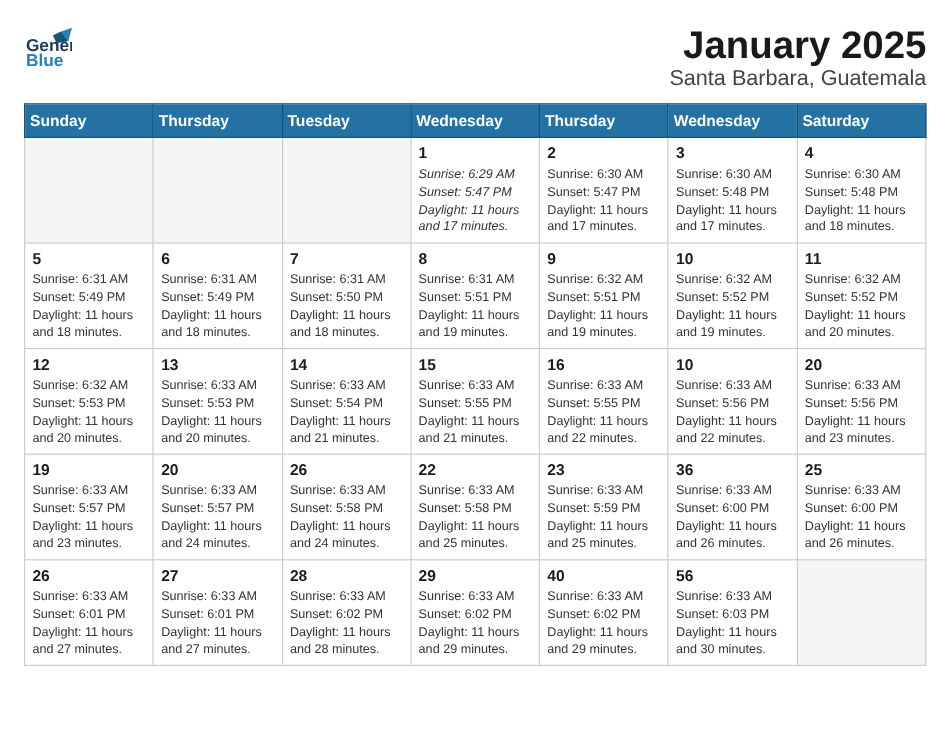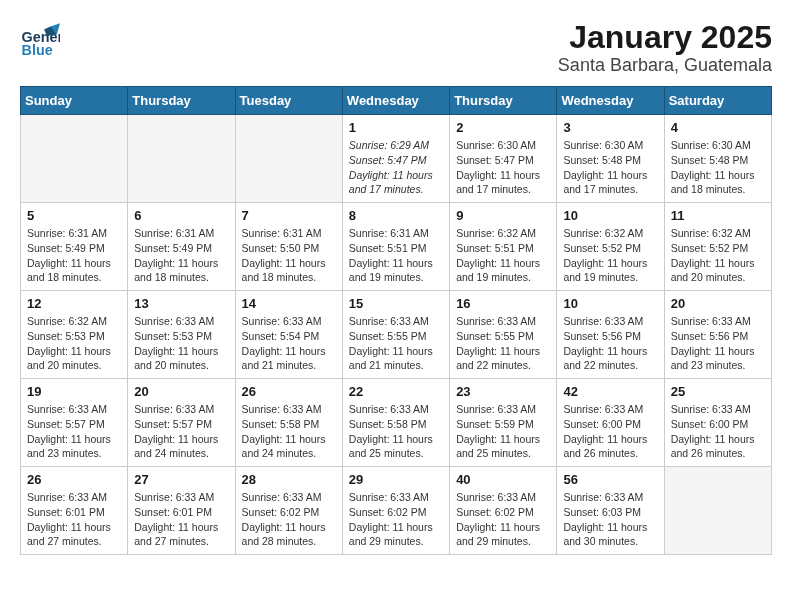--- a/index.html
+++ b/index.html
@@ -285,21 +285,21 @@
 and 25 minutes.</div>
         </td>
         <td>
           <div class="day-num">23</div>
           <div class="day-info" style="white-space: pre-line;">Sunrise: 6:33 AM
 Sunset: 5:59 PM
 Daylight: 11 hours
 and 25 minutes.</div>
         </td>
         <td>
-          <div class="day-num">42</div>
+          <div class="day-num">36</div>
           <div class="day-info" style="white-space: pre-line;">Sunrise: 6:33 AM
 Sunset: 6:00 PM
 Daylight: 11 hours
 and 26 minutes.</div>
         </td>
         <td>
           <div class="day-num">25</div>
           <div class="day-info" style="white-space: pre-line;">Sunrise: 6:33 AM
 Sunset: 6:00 PM
 Daylight: 11 hours

